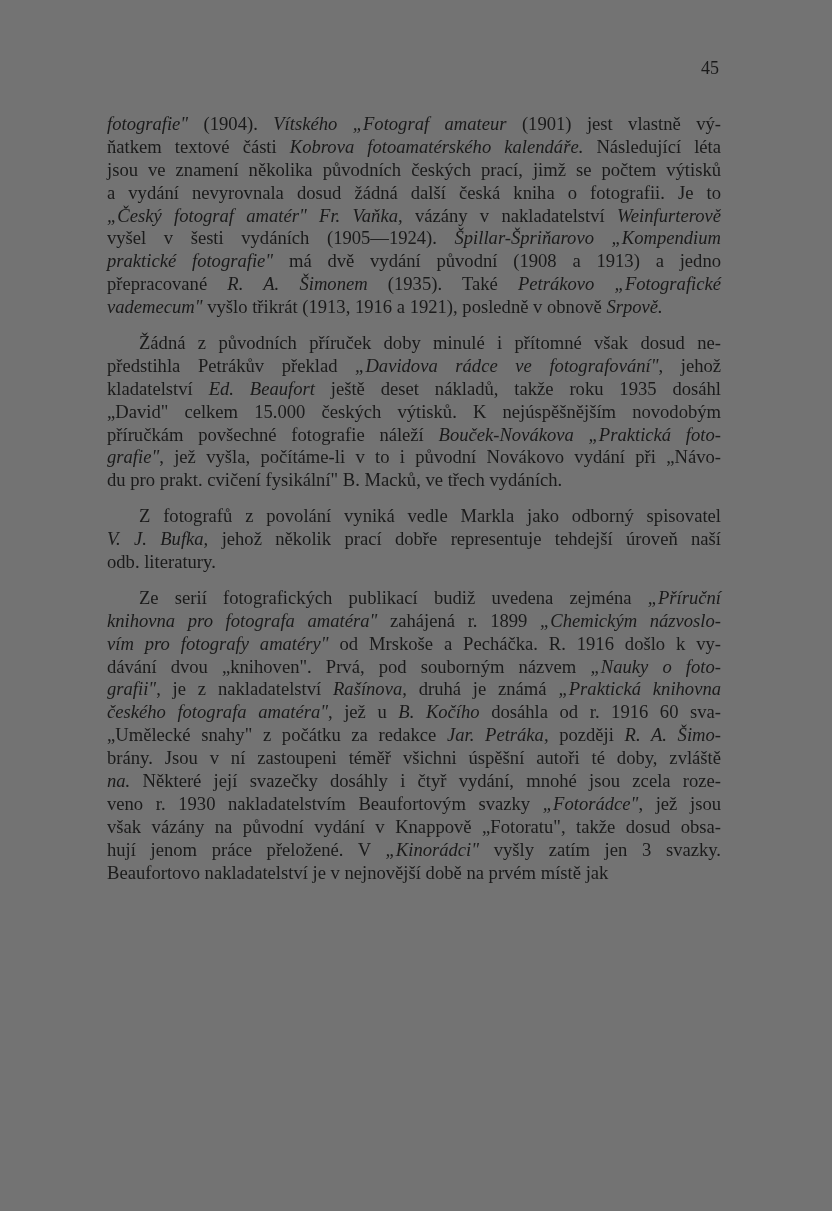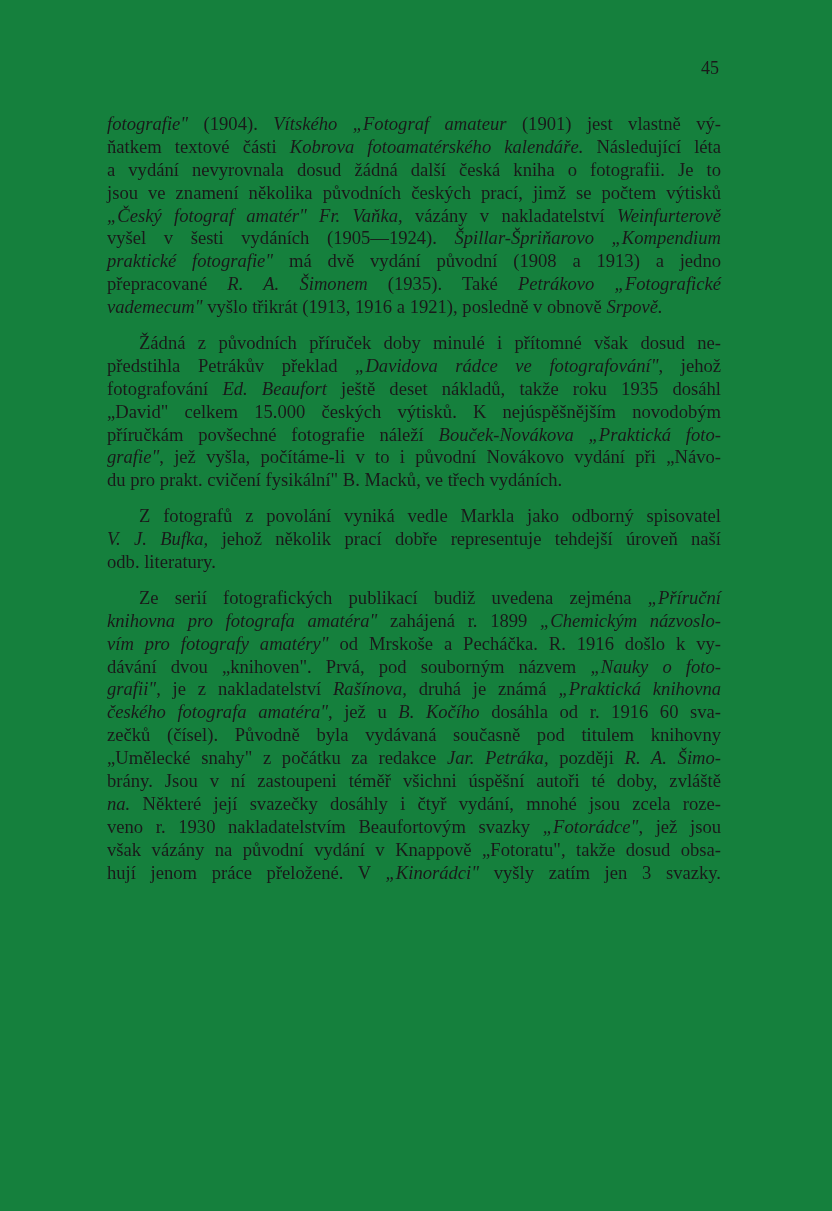--- a/index.html
+++ b/index.html
@@ -1,19 +1,19 @@
 <!DOCTYPE html>
 <html><head>
 <meta charset="utf-8">
 <style>
   html, body { margin: 0; padding: 0; background: #ffffff; }
   body { width: 832px; height: 1211px; position: relative; overflow: hidden; }
   .page {
     position: absolute; left: 0; top: 0; width: 832px; height: 1211px;
-    background: #15803d; color: #161616;
+    background: #737373; color: #161616;
     font-family: "DejaVu Serif", "Liberation Serif", serif;
   }
   .page-number {
     position: absolute; left: 701px; top: 58px;
     font-size: 18px; font-family: "Liberation Serif", serif; color: #1a1a1a;
   }
   .body-text {
     position: absolute; left: 107px; top: 113px; width: 614px;
     font-family: "Liberation Serif", serif;
     font-size: 18.6px; line-height: 22.9px; color: #1a1a1a;
@@ -26,54 +26,54 @@
 </style>
 </head>
 <body>
 
 <div class="page">
   <div class="page-number">45</div>
   <div class="body-text" id="body-text">
       <div>
         <span class="line"><span class="it">fotografie"</span><span> (1904). </span><span class="it">Vítského „Fotograf amateur</span><span> (1901) jest vlastně vý-</span></span>
         <span class="line"><span>ňatkem textové části </span><span class="it">Kobrova fotoamatérského kalendáře.</span><span> Následující léta</span></span>
+        <span class="line"><span>jsou ve znamení několika původních českých prací, jimž se počtem výtisků</span></span>
         <span class="line"><span>a vydání nevyrovnala dosud žádná další česká kniha o fotografii. Je to</span></span>
-        <span class="line"><span>jsou ve znamení několika původních českých prací, jimž se počtem výtisků</span></span>
         <span class="line"><span class="it">„Český fotograf amatér" Fr. Vaňka,</span><span> vázány v nakladatelství </span><span class="it">Weinfurterově</span></span>
         <span class="line"><span>vyšel v šesti vydáních (1905—1924). </span><span class="it">Špillar-Špriňarovo „Kompendium</span></span>
         <span class="line"><span class="it">praktické fotografie"</span><span> má dvě vydání původní (1908 a 1913) a jedno</span></span>
         <span class="line"><span>přepracované </span><span class="it">R. A. Šimonem</span><span> (1935). Také </span><span class="it">Petrákovo „Fotografické</span></span>
         <span class="line last"><span class="it">vademecum"</span><span> vyšlo třikrát (1913, 1916 a 1921), posledně v obnově </span><span class="it">Srpově.</span></span>
       </div>
       <div class="para-gap"></div>
       <div>
         <span class="line indent"><span>Žádná z původních příruček doby minulé i přítomné však dosud ne-</span></span>
         <span class="line"><span>předstihla Petrákův překlad </span><span class="it">„Davidova rádce ve fotografování"</span><span>, jehož</span></span>
-        <span class="line"><span>fotografování </span><span class="it">Ed. Beaufort</span><span> ještě deset nákladů, takže roku 1935 dosáhl</span></span>
+        <span class="line"><span>kladatelství </span><span class="it">Ed. Beaufort</span><span> ještě deset nákladů, takže roku 1935 dosáhl</span></span>
         <span class="line"><span>„David" celkem 15.000 českých výtisků. K nejúspěšnějším novodobým</span></span>
         <span class="line"><span>příručkám povšechné fotografie náleží </span><span class="it">Bouček-Novákova „Praktická foto-</span></span>
         <span class="line"><span class="it">grafie"</span><span>, jež vyšla, počítáme-li v to i původní Novákovo vydání při „Návo-</span></span>
         <span class="line last"><span>du pro prakt. cvičení fysikální" B. Macků, ve třech vydáních.</span></span>
       </div>
       <div class="para-gap"></div>
       <div>
         <span class="line indent"><span>Z fotografů z povolání vyniká vedle Markla jako odborný spisovatel</span></span>
         <span class="line"><span class="it">V. J. Bufka,</span><span> jehož několik prací dobře representuje tehdejší úroveň naší</span></span>
         <span class="line last"><span>odb. literatury.</span></span>
       </div>
       <div class="para-gap"></div>
       <div>
         <span class="line indent"><span>Ze serií fotografických publikací budiž uvedena zejména </span><span class="it">„Příruční</span></span>
         <span class="line"><span class="it">knihovna pro fotografa amatéra"</span><span> zahájená r. 1899 </span><span class="it">„Chemickým názvoslo-</span></span>
         <span class="line"><span class="it">vím pro fotografy amatéry"</span><span> od Mrskoše a Pecháčka. R. 1916 došlo k vy-</span></span>
         <span class="line"><span>dávání dvou „knihoven". Prvá, pod souborným názvem </span><span class="it">„Nauky o foto-</span></span>
         <span class="line"><span class="it">grafii"</span><span>, je z nakladatelství </span><span class="it">Rašínova,</span><span> druhá je známá </span><span class="it">„Praktická knihovna</span></span>
         <span class="line"><span class="it">českého fotografa amatéra"</span><span>, jež u </span><span class="it">B. Kočího</span><span> dosáhla od r. 1916 60 sva-</span></span>
-        <span class="line"><span>zečků (čísel). Původně byla vydávaná současně pod titulem knihovny</span></span>
         <span class="line"><span>„Umělecké snahy" z počátku za redakce </span><span class="it">Jar. Petráka,</span><span> později </span><span class="it">R. A. Šimo-</span></span>
         <span class="line"><span>brány. Jsou v ní zastoupeni téměř všichni úspěšní autoři té doby, zvláště</span></span>
         <span class="line"><span class="it">na.</span><span> Některé její svazečky dosáhly i čtyř vydání, mnohé jsou zcela roze-</span></span>
         <span class="line"><span>veno r. 1930 nakladatelstvím Beaufortovým svazky </span><span class="it">„Fotorádce"</span><span>, jež jsou</span></span>
         <span class="line"><span>však vázány na původní vydání v Knappově „Fotoratu", takže dosud obsa-</span></span>
         <span class="line"><span>hují jenom práce přeložené. V </span><span class="it">„Kinorádci"</span><span> vyšly zatím jen 3 svazky.</span></span>
+        <span class="line last"><span>Beaufortovo nakladatelství je v nejnovější době na prvém místě jak</span></span>
       </div>
     </div>
 </div>
 
 </body></html>

